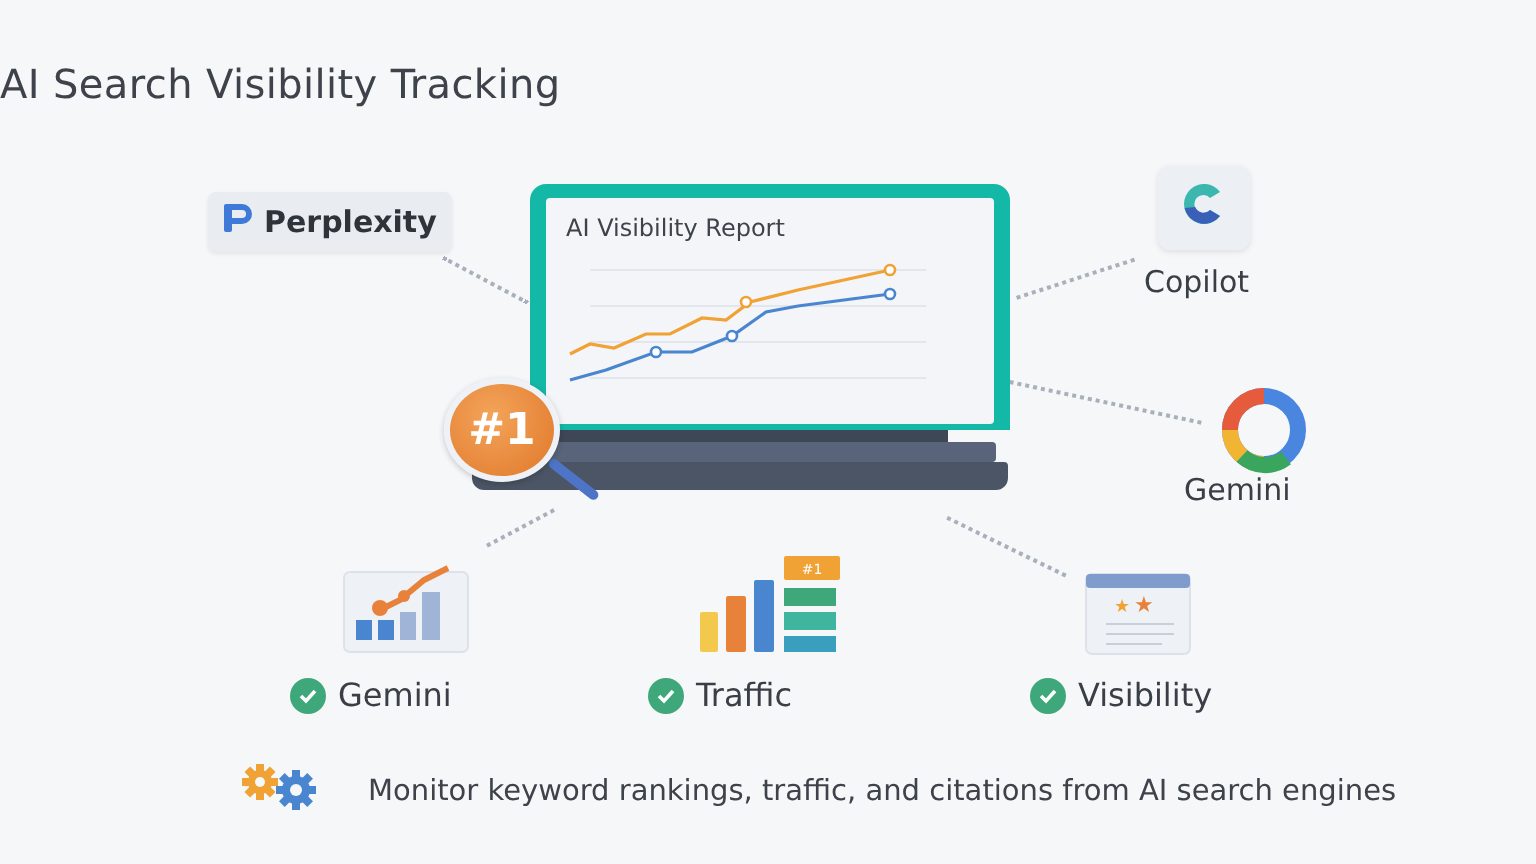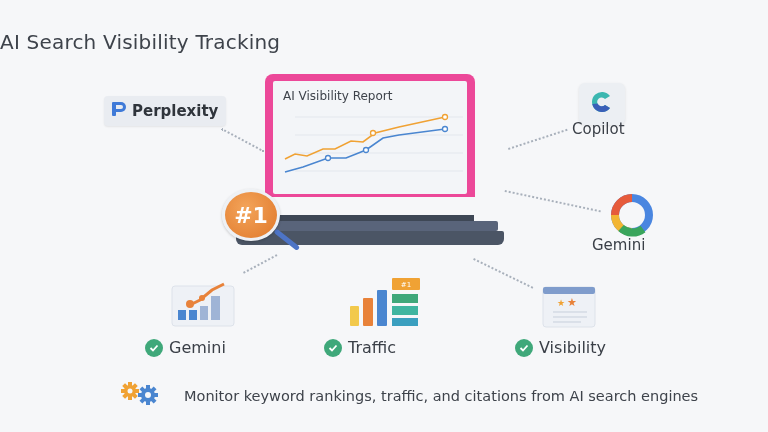--- a/index.html
+++ b/index.html
@@ -4,21 +4,21 @@
 <style>
 *{box-sizing:border-box;margin:0;padding:0}
 body{width:768px;height:432px;overflow:hidden;background:#f6f7f9;font-family:"DejaVu Sans","Liberation Sans",sans-serif;position:relative;color:#3a3f47}
 .abs{position:absolute}
 .title{left:0;width:768px;top:30px;text-align:left;font-size:20px;color:#3e434b;letter-spacing:0.2px}
 .dots{border-top:2px dotted #a8b0bb;height:0;transform-origin:0 0}
 .pplx{left:104px;top:96px;width:122px;height:30px;background:#e9ecf1;border-radius:4px;box-shadow:0 1px 2px rgba(0,0,0,0.08);display:flex;align-items:center;padding-left:6px;gap:4px}
 .pplx-text{font-size:15px;color:#2f343b;font-weight:bold}
 .copilot-tile{left:579px;top:83px;width:46px;height:42px;background:#eceff3;border-radius:6px;box-shadow:0 1px 3px rgba(0,0,0,0.1);display:flex;align-items:center;justify-content:center}
 .lbl{font-size:15px;color:#3a3f47}
-.laptop-screen{left:265px;top:74px;width:210px;height:123px;background:#ec4899;border-radius:8px 8px 0 0;padding:7px 8px 0 8px}
+.laptop-screen{left:265px;top:92px;width:240px;height:123px;background:#14b8a6;border-radius:8px 8px 0 0;padding:7px 8px 0 8px}
 .screen-inner{width:100%;height:113px;background:#f3f5f8;border-radius:2px;position:relative;overflow:hidden}
 .report-title{position:absolute;left:10px;top:8px;font-size:12px;color:#3e434b}
 .laptop-base{left:236px;top:215px;width:268px;height:42px}
 .badge{left:222px;top:189px;width:58px;height:52px;border-radius:50%;background:radial-gradient(circle at 40% 35%,#f3a45a,#e0782a);border:3px solid #eef1f5;display:flex;align-items:center;justify-content:center;color:#fff;font-weight:bold;font-size:22px;box-shadow:0 1px 3px rgba(0,0,0,0.2)}
 .handle{left:275px;top:228px;width:30px;height:5px;background:#4d74c6;border-radius:3px;transform:rotate(38deg);transform-origin:0 50%}
 .feat{display:flex;align-items:center;gap:6px}
 .check{width:18px;height:18px;border-radius:50%;background:#3fa87a;display:flex;align-items:center;justify-content:center}
 .feat-text{font-size:16px;color:#3a3f47}
 .footer{left:118px;top:381px;display:flex;align-items:center;gap:16px}
 .footer-text{font-size:14.5px;color:#3e434b}
@@ -46,21 +46,21 @@
 </div>
 
 <div class="abs copilot-tile">
   <span>
     <svg width="28" height="28" viewBox="0 0 28 28">
         <path d="M22 8 A10 10 0 1 0 22 20 L17 17 A4.5 4.5 0 1 1 17 11 Z" fill="#3bb7b0"></path>
         <path d="M4.3 16 A10 10 0 0 0 22 20 L17 17 A4.5 4.5 0 0 1 9.6 15.5 Z" fill="#3a5fb8"></path>
       </svg>
   </span>
 </div>
-<div class="abs lbl" style="left:572px;top:120px">Copilot</div>
+<div class="abs lbl" style="left:572px;top:132px">Copilot</div>
 
 <div class="abs" style="left:609px;top:192px">
   <svg width="46" height="46" viewBox="0 0 46 46">
     <circle cx="23" cy="23" r="17" fill="none" stroke="#4a86e0" stroke-width="8"></circle>
     <path d="M23 6 A17 17 0 0 0 6 23" fill="none" stroke="#e65b3b" stroke-width="8"></path>
     <path d="M6 23 A17 17 0 0 0 23 40" fill="none" stroke="#f2b533" stroke-width="8"></path>
     <path d="M12 36 A17 17 0 0 0 34 37" fill="none" stroke="#3aa55c" stroke-width="8"></path>
   </svg>
 </div>
 <div class="abs lbl" style="left:592px;top:236px">Gemini</div>

